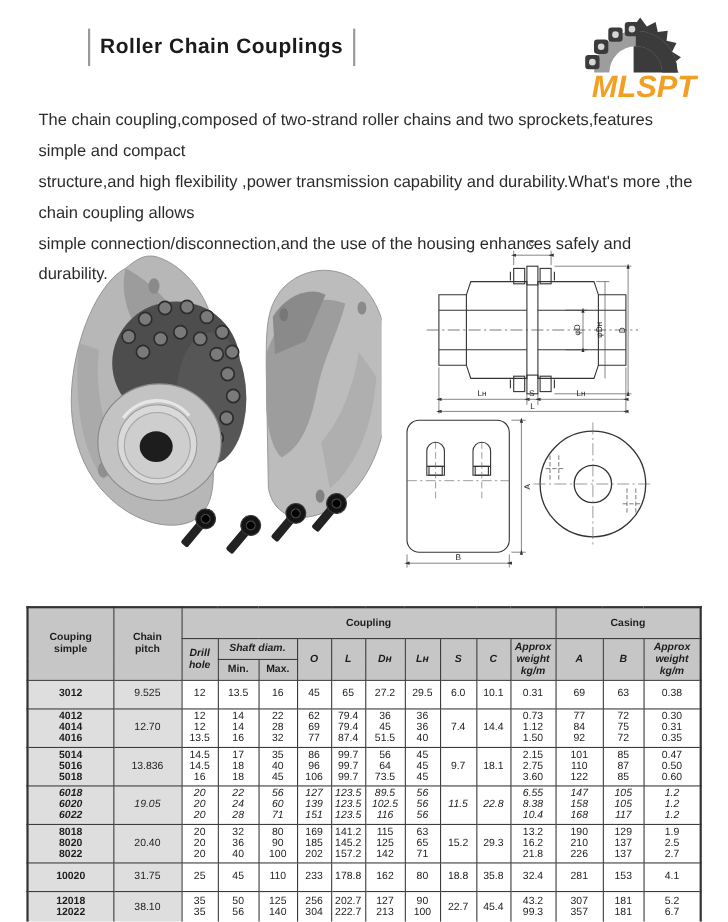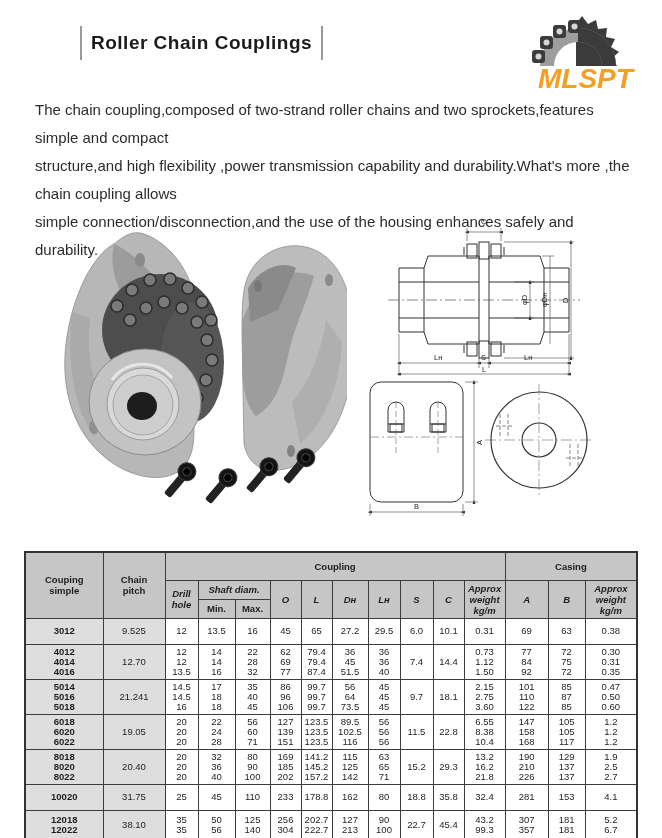--- a/index.html
+++ b/index.html
@@ -386,21 +386,21 @@
 75
 72</td>
           <td>0.30
 0.31
 0.35</td>
         </tr>
         <tr style="height: 33px;">
           <td class="label-col model-col">5014
 5016
 5018</td>
-          <td class="label-col">21.241</td>
+          <td class="label-col">13.836</td>
           <td>14.5
 14.5
 16</td>
           <td>17
 18
 18</td>
           <td>35
 40
 45</td>
           <td>86
@@ -423,21 +423,21 @@
           <td>101
 110
 122</td>
           <td>85
 87
 85</td>
           <td>0.47
 0.50
 0.60</td>
         </tr>
-        <tr style="height: 33px;">
+        <tr style="height: 33px; font-style: italic;">
           <td class="label-col model-col">6018
 6020
 6022</td>
           <td class="label-col">19.05</td>
           <td>20
 20
 20</td>
           <td>22
 24
 28</td>

